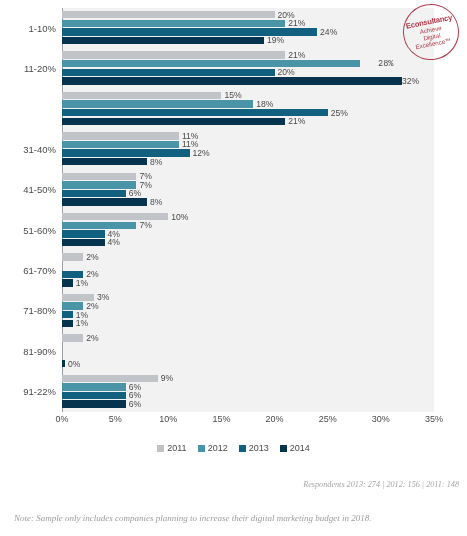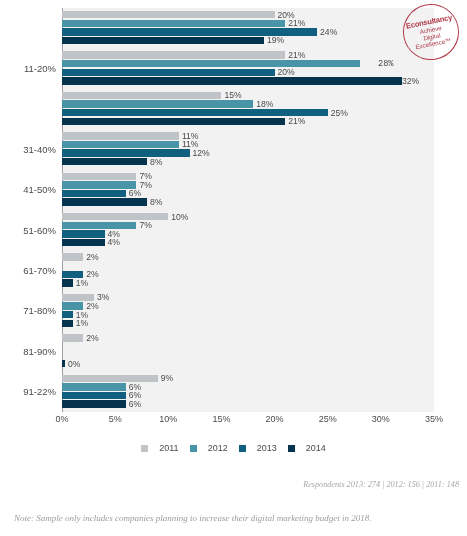--- a/index.html
+++ b/index.html
@@ -88,21 +88,21 @@
   }
 
   
   .legend {
     position:absolute;
     left:0; top:443px;
     width:467px;
     display:flex; justify-content:center; align-items:center;
     gap:11px;
   }
-  .legend-item { display:flex; align-items:center; gap:11px; }
+  .legend-item { display:flex; align-items:center; gap:3px; }
   .legend-swatch { width:7px; height:7px; display:block; }
   .legend-label { font-size:9px; color:#4a4a4a; }
 
   
   .footnotes {
     position:absolute;
     right:8px; top:479px;
     width:440px;
     text-align:right;
     font-family:"Liberation Serif", serif;
@@ -149,20 +149,21 @@
 </head>
 <body>
 
 <div id="chart-root">
 
   <div class="panel"></div>
   <div class="axis-line"></div>
 
   <div class="rows" id="rows">
       <div class="row" style="top: 0px;">
+        <div class="cat-label">1-10%</div>
         <div class="bars">
           <div class="barwrap">
             <div class="bar" style="width: 212.571px; background: rgb(192, 195, 199);"></div>
             <span class="bar-val" style="left: 212.571px;">20%</span>
           </div>
           <div class="barwrap">
             <div class="bar" style="width: 223.2px; background: rgb(74, 148, 168);"></div>
             <span class="bar-val" style="left: 223.2px;">21%</span>
           </div>
           <div class="barwrap">

